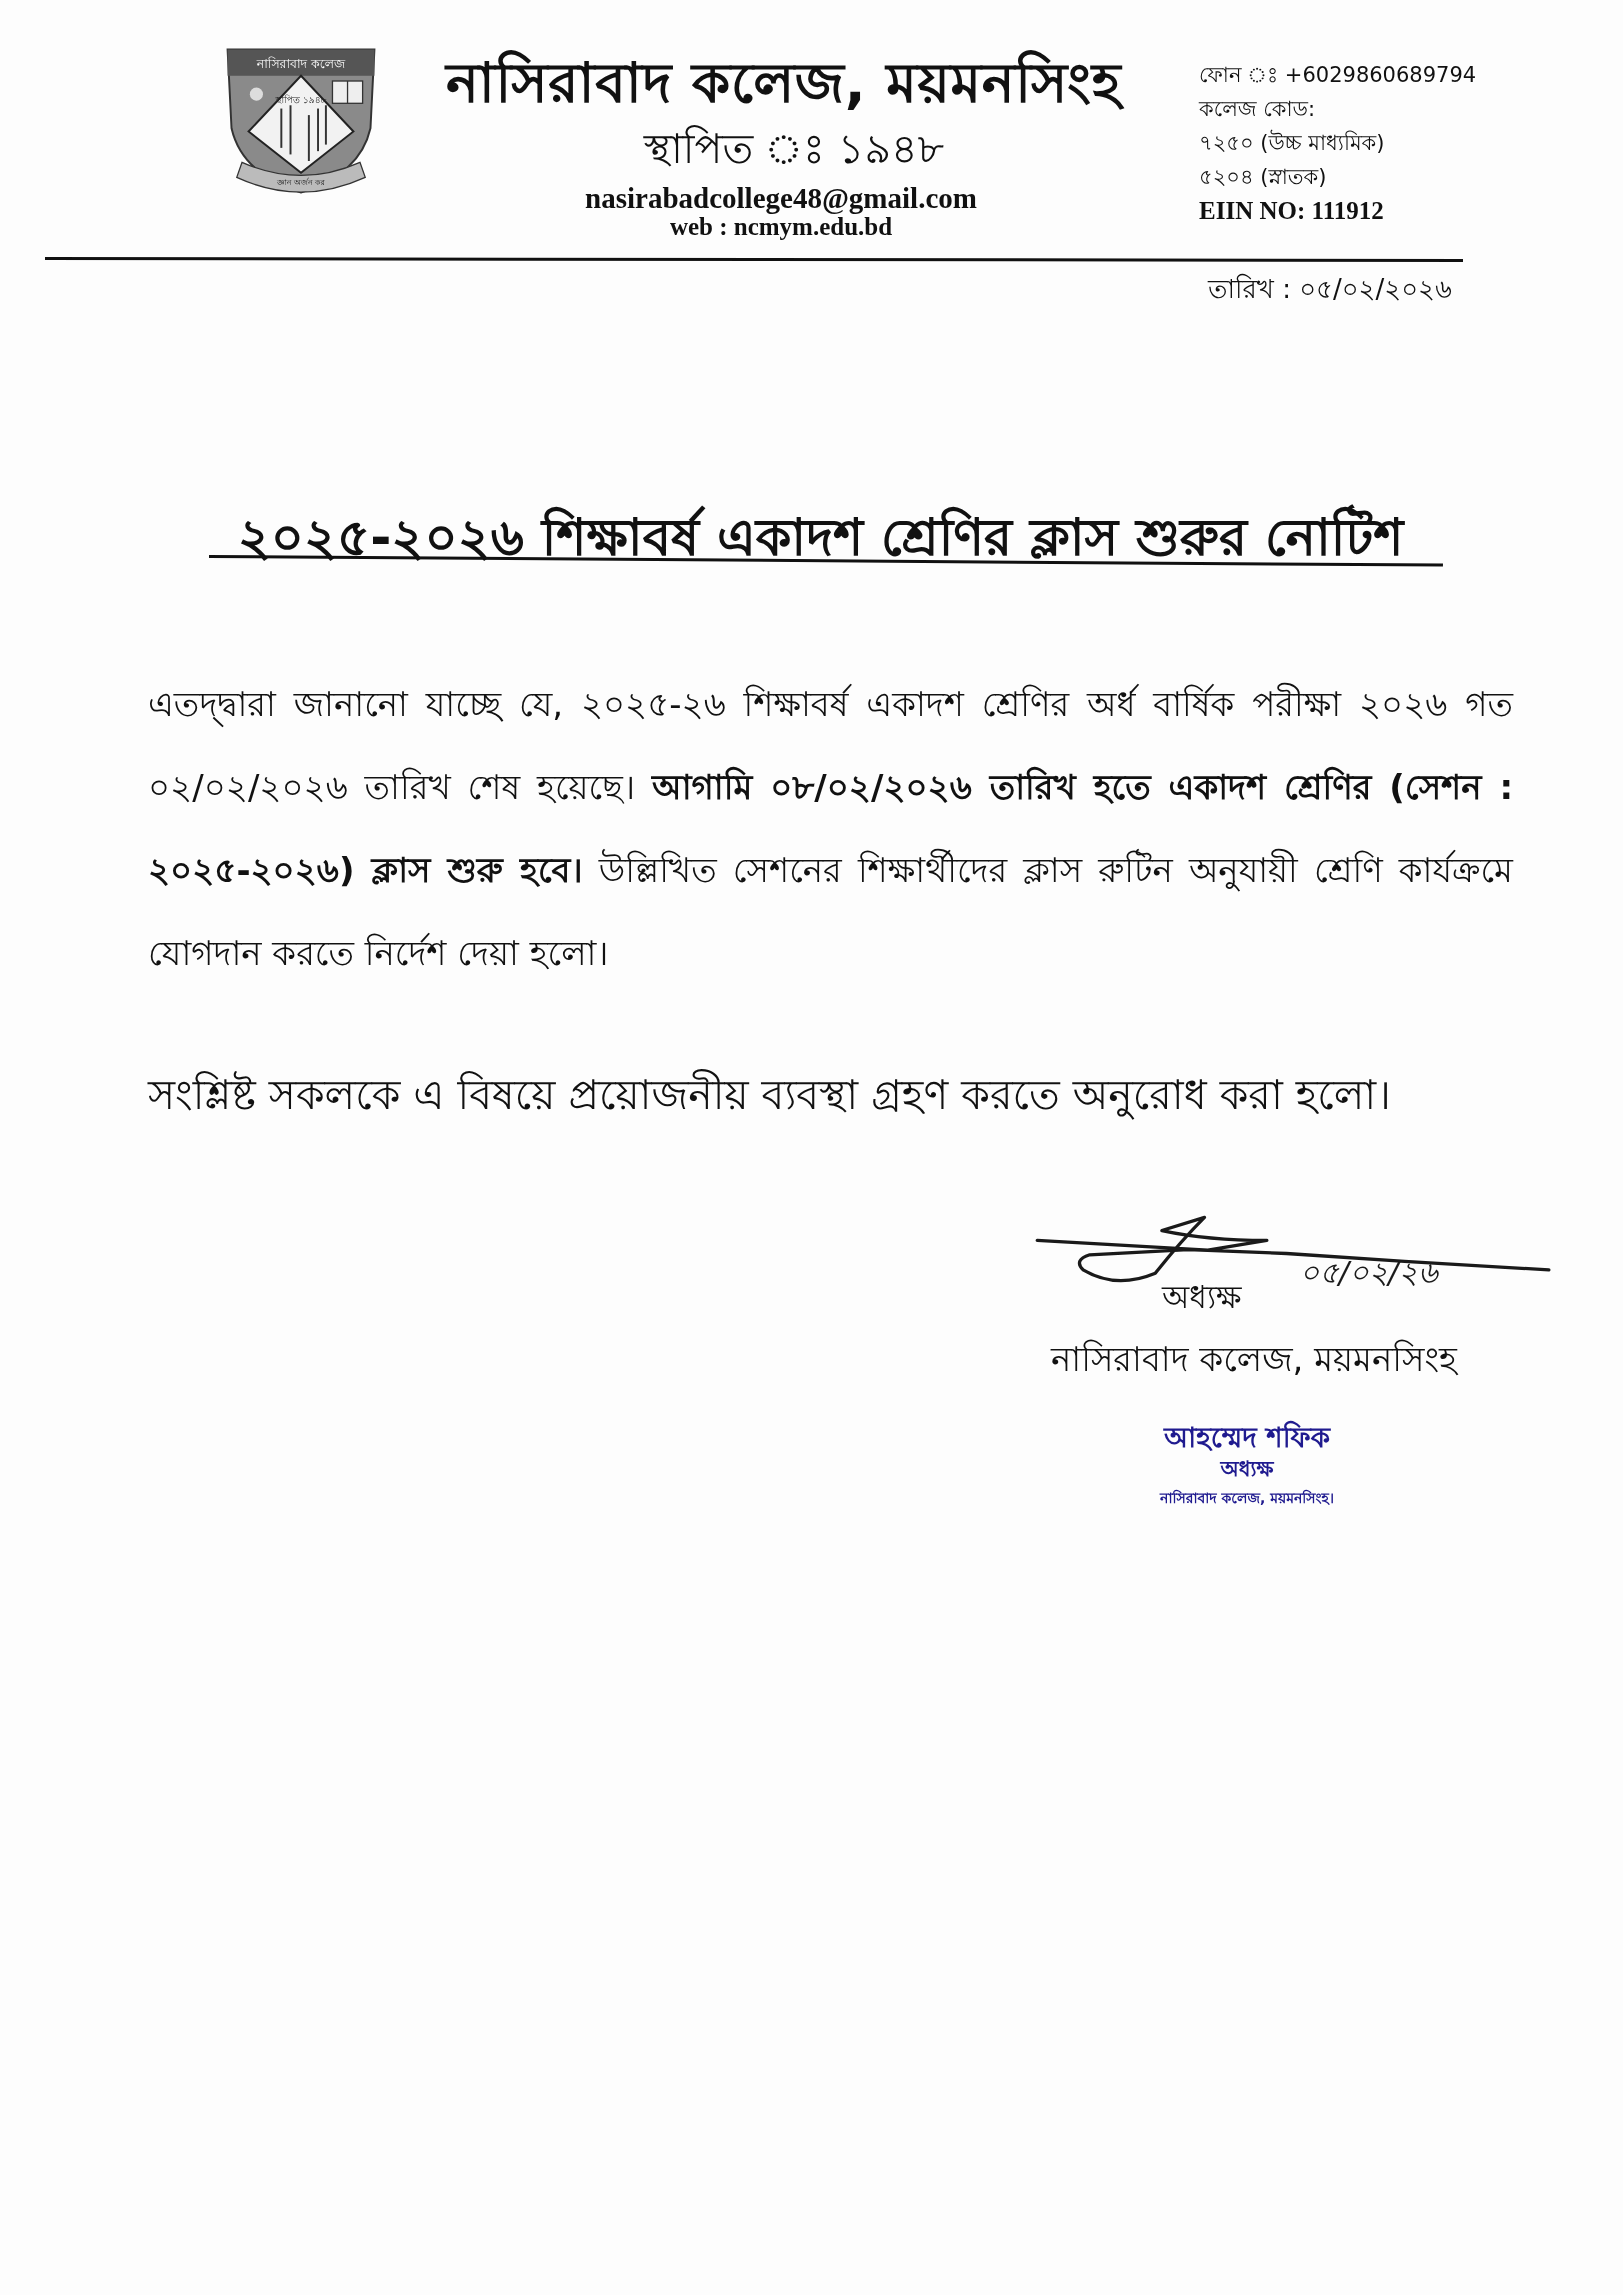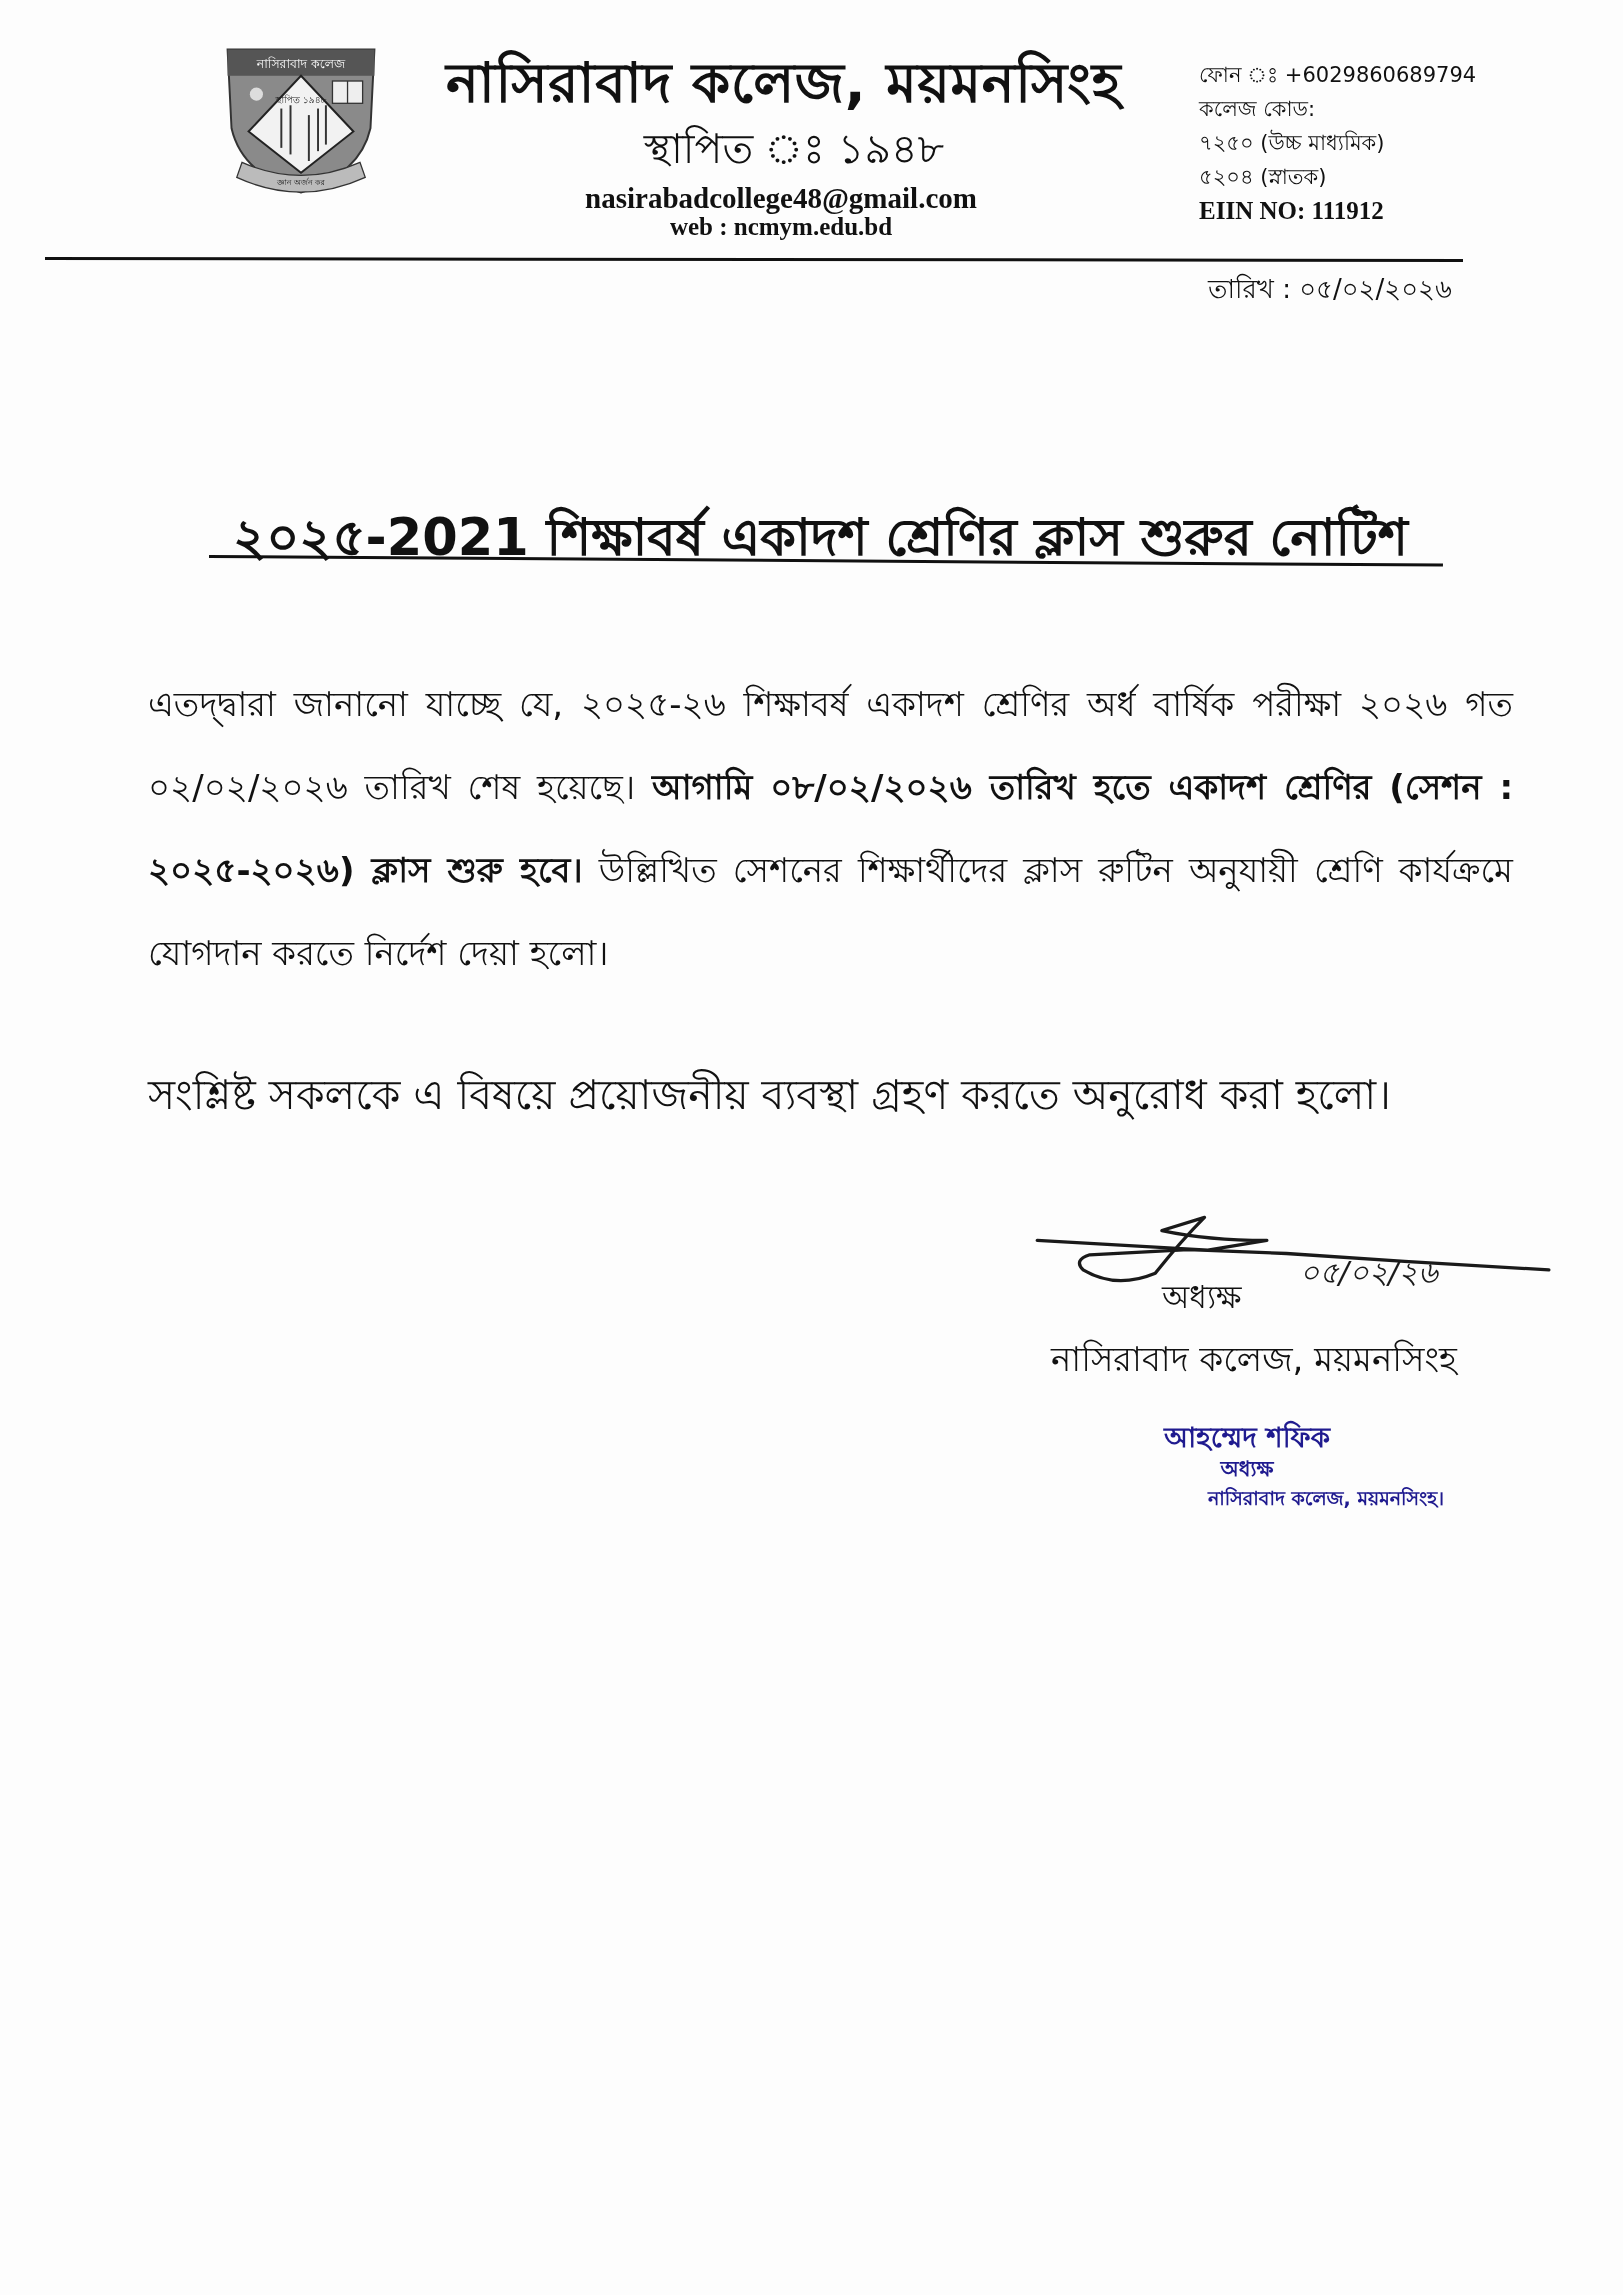--- a/index.html
+++ b/index.html
@@ -68,21 +68,21 @@
       font-size: 41px; line-height: 53px; white-space: nowrap;
     }
 
     
     .signature { left: 1011px; top: 1201px; width: 551px; height: 105px; }
     .principal-title { left: 1162px; top: 1273px; font-size: 31.5px; white-space: nowrap; }
     .sign-college { left: 985px; top: 1333px; width: 538px; font-size: 34px; text-align: center; white-space: nowrap; }
     .stamp { left: 1050px; top: 1377px; width: 394px; text-align: center; color: #1f1a8f; font-weight: bold; }
     .stamp .name { font-size: 27.6px; line-height: 34px; margin-top: 44px; }
     .stamp .role { font-size: 21px; line-height: 29px; }
-    .stamp .inst { font-size: 19px; line-height: 29px; text-align: right; }
+    .stamp .inst { font-size: 14px; line-height: 29px; }
   </style>
 </head>
 <body>
 
 <div class="abs logo">
   <svg width="158" height="156" viewBox="0 0 240 238">
     <path d="M8 10 L232 10 L226 130 Q210 200 120 228 Q30 200 14 130 Z" fill="#8a8a8a" stroke="#333" stroke-width="3"></path>
     <rect x="8" y="10" width="224" height="40" fill="#555"></rect>
     <text x="120" y="38" font-size="19" text-anchor="middle" fill="#fff" font-family="DejaVu Sans, sans-serif">নাসিরাবাদ কলেজ</text>
     <circle cx="52" cy="78" r="10" fill="#ddd"></circle>
@@ -112,21 +112,21 @@
   <div>কলেজ কোড:</div>
   <div>৭২৫০ (উচ্চ মাধ্যমিক)</div>
   <div>৫২০৪ (স্নাতক)</div>
   <div class="eiin">EIIN NO: 111912</div>
 </div>
 
 <div class="abs header-rule"></div>
 
 <div class="abs date-line">তারিখ : ০৫/০২/২০২৬</div>
 
-<div class="abs notice-title">২০২৫-2021 শিক্ষাবর্ষ একাদশ শ্রেণির ক্লাস শুরুর নোটিশ</div>
+<div class="abs notice-title">২০২৫-২০২৬ শিক্ষাবর্ষ একাদশ শ্রেণির ক্লাস শুরুর নোটিশ</div>
 <div class="abs title-underline"></div>
 
 <div class="abs body-text">
   <span>এতদ্দ্বারা জানানো যাচ্ছে যে, ২০২৫-২৬ শিক্ষাবর্ষ একাদশ শ্রেণির অর্ধ বার্ষিক পরীক্ষা ২০২৬ গত ০২/০২/২০২৬ তারিখ শেষ হয়েছে।</span>
   <b>আগামি ০৮/০২/২০২৬ তারিখ হতে একাদশ শ্রেণির (সেশন : ২০২৫-২০২৬) ক্লাস শুরু হবে।</b>
   <span>উল্লিখিত সেশনের শিক্ষার্থীদের ক্লাস রুটিন অনুযায়ী শ্রেণি কার্যক্রমে যোগদান করতে নির্দেশ দেয়া হলো।</span>
 </div>
 
 <div class="abs closing">সংশ্লিষ্ট সকলকে এ বিষয়ে প্রয়োজনীয় ব্যবস্থা গ্রহণ করতে অনুরোধ করা হলো।</div>
 

